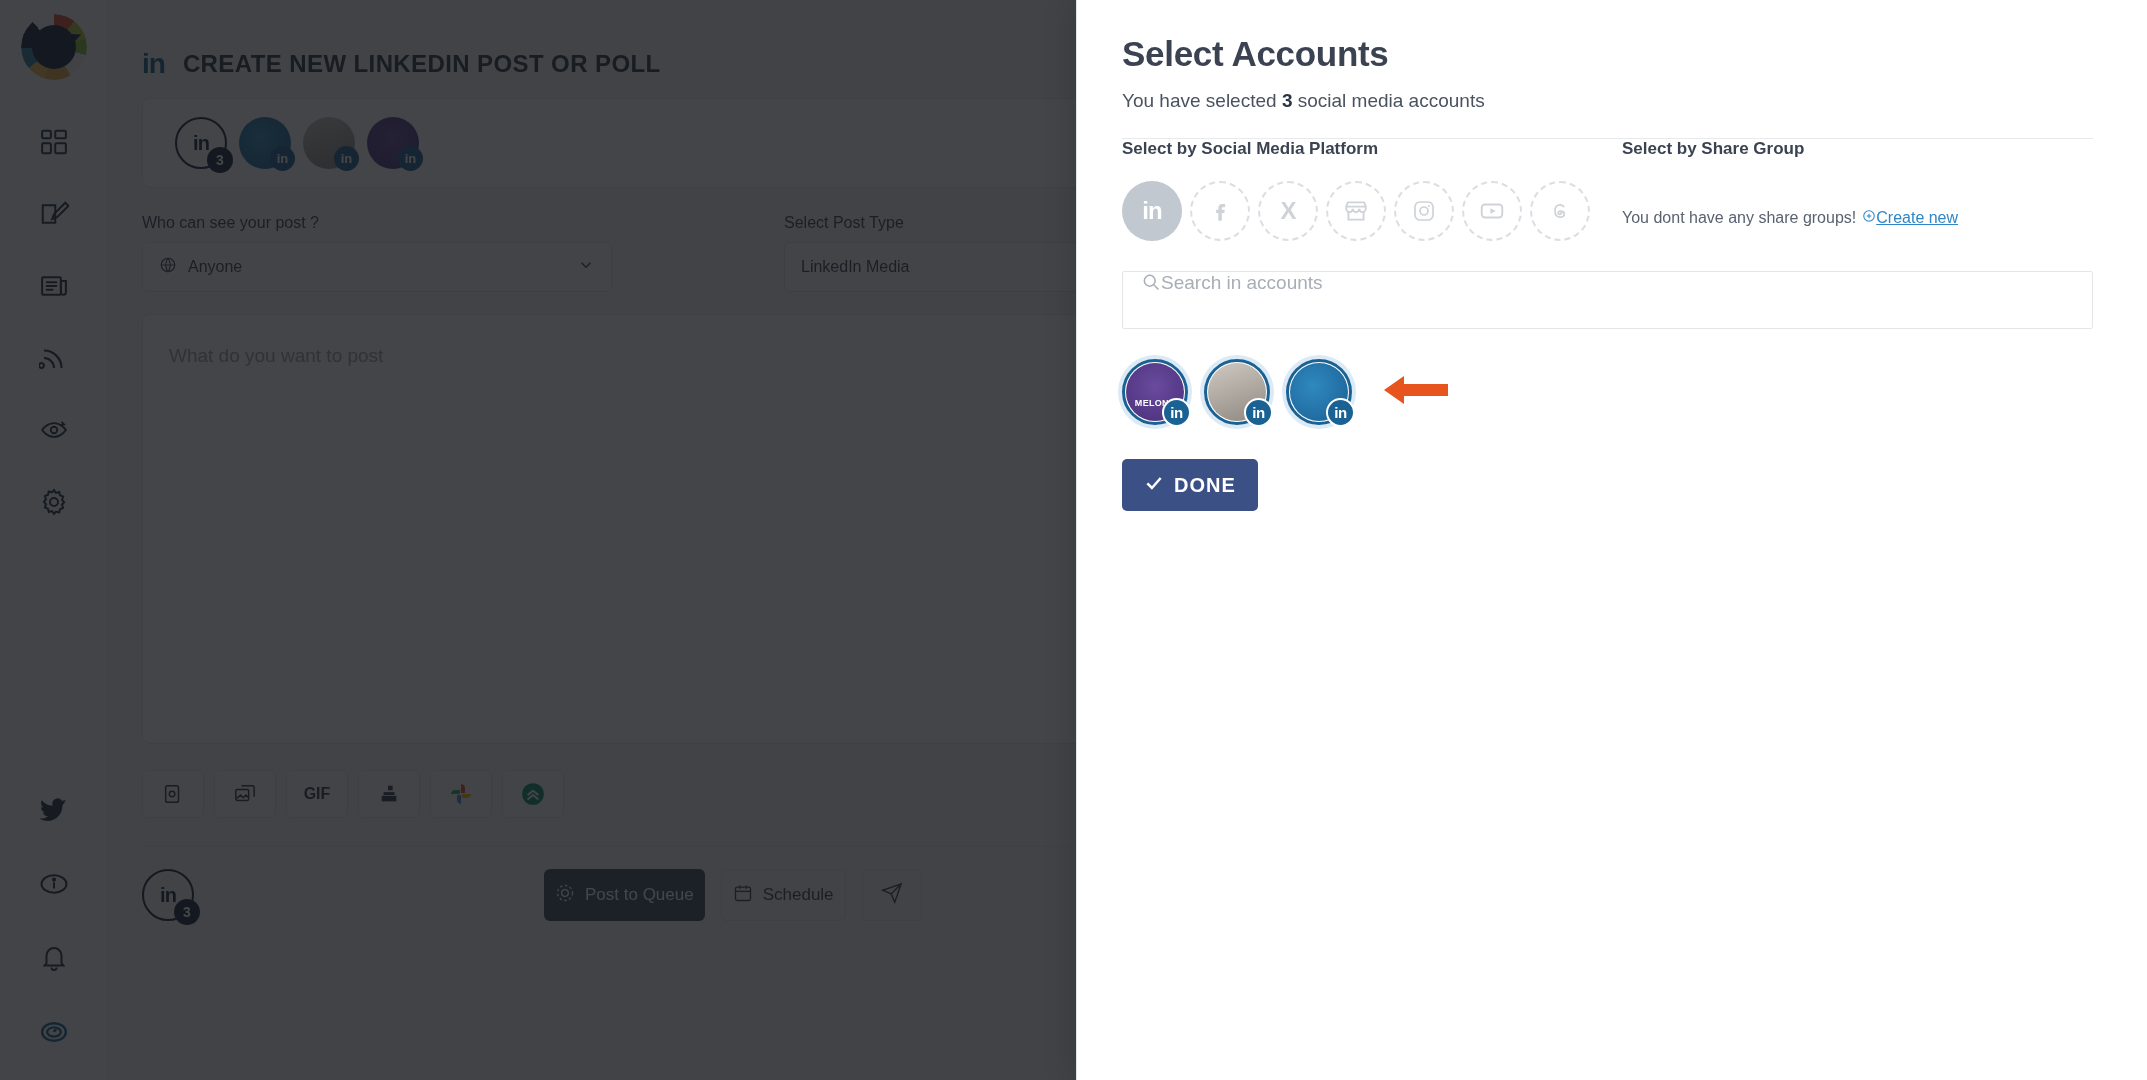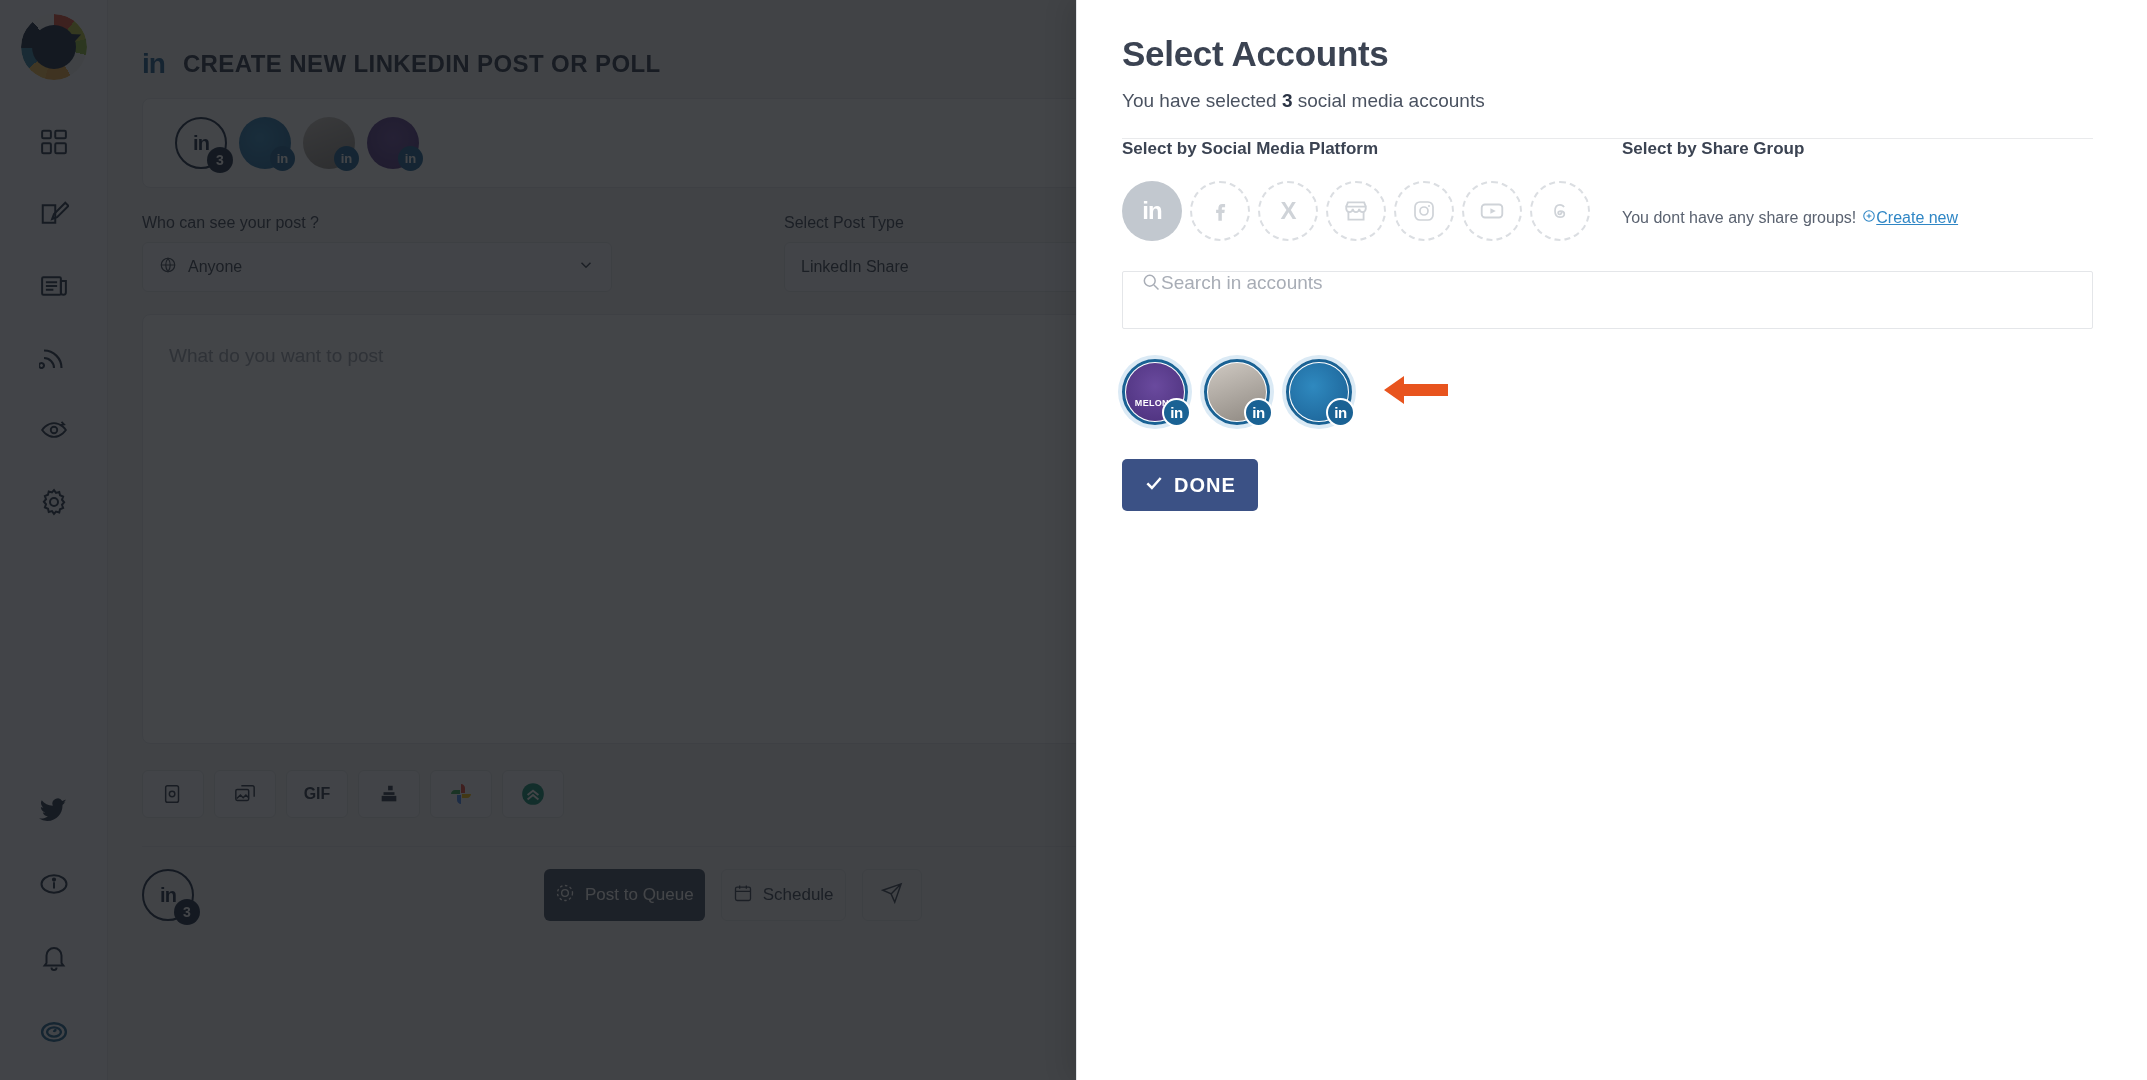--- a/index.html
+++ b/index.html
@@ -324,21 +324,21 @@
               <svg width="18" height="18" viewBox="0 0 24 24" fill="none" stroke="#3b4352" stroke-width="2">
                   <path d="M6 9l6 6 6-6"></path>
                 </svg>
             </span>
           </div>
         </div>
         <div class="fld second">
           <div class="fld-label">Select Post Type</div>
           <div class="fld-box">
             <span class="left">
-                <span>LinkedIn Share</span>
+                <span>LinkedIn Media</span>
               </span>
           </div>
         </div>
       </div>
 
       <div class="composer">
         <div class="ai-badge">
           <span>
             <svg width="14" height="14" viewBox="0 0 24 24" fill="currentColor">
                 <path d="M12 2l1.8 5.2L19 9l-5.2 1.8L12 16l-1.8-5.2L5 9l5.2-1.8z"></path>

